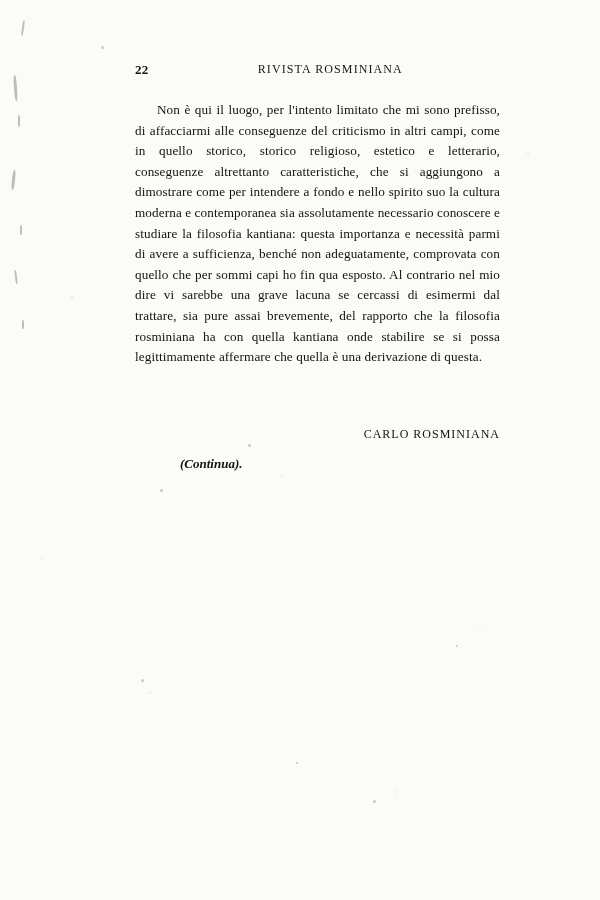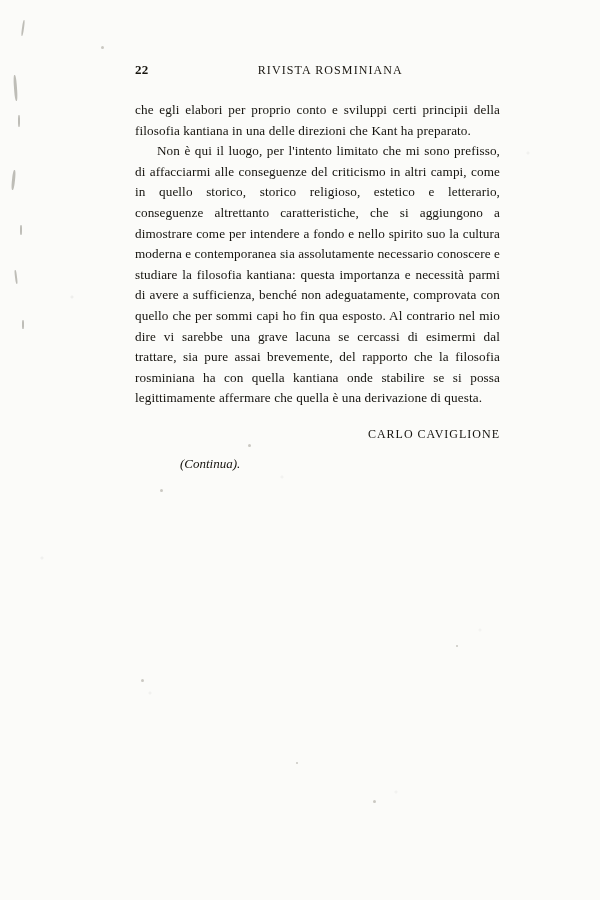--- a/index.html
+++ b/index.html
@@ -55,21 +55,21 @@
     top: 0;
     width: 600px;
     height: 900px;
   }
   .header {
     position: absolute;
     top: 62px;
     left: 135px;
     width: 380px;
     display: flex;
-    align-items: center;
+    align-items: flex-start;
     gap: 15px;
   }
   .folio {
     font-weight: bold;
     font-size: 13px;
     color: #17150f;
     letter-spacing: .3px;
   }
   .running-title {
     flex: 1;
@@ -110,21 +110,21 @@
   .continua {
     position: absolute;
     top: 456px;
     left: 180px;
     font-size: 13px;
     font-style: italic;
     color: #14120d;
   }
   .continua b {
     font-style: italic;
-    font-weight: normal;
+    font-weight: bold;
   }
   .speck {
     position: absolute;
     background: #9a958c;
     border-radius: 50%;
     opacity: .5;
     pointer-events: none;
   }
 </style>
 </head>
@@ -151,24 +151,23 @@
   <span class="speck" style="left:296px; top:762px; width:2px; height:2px;"></span>
 
   <div class="content">
 
     <div class="header">
       <span class="folio">22</span>
       <span class="running-title">RIVISTA ROSMINIANA</span>
     </div>
 
     <div class="body-text">
-      <p>che egli elabori per proprio conto e sviluppi certi principii della filosofia kantiana in una delle direzioni che Kant ha preparato.</p>
       <p class="indented">Non è qui il luogo, per l'intento limitato che mi sono prefisso, di affacciarmi alle conseguenze del criticismo in altri campi, come in quello storico, storico religioso, estetico e letterario, conseguenze altrettanto caratteristiche, che si aggiungono a dimostrare come per intendere a fondo e nello spirito suo la cultura moderna e contemporanea sia assolutamente necessario conoscere e studiare la filosofia kantiana: questa importanza e necessità parmi di avere a sufficienza, benché non adeguatamente, comprovata con quello che per sommi capi ho fin qua esposto. Al contrario nel mio dire vi sarebbe una grave lacuna se cercassi di esimermi dal trattare, sia pure assai brevemente, del rapporto che la filosofia rosminiana ha con quella kantiana onde stabilire se si possa legittimamente affermare che quella è una derivazione di questa.</p>
     </div>
 
-    <div class="signature">CARLO CAVIGLIONE</div>
+    <div class="signature">CARLO ROSMINIANA</div>
 
     <div class="continua">
       <b>(Continua).</b>
     </div>
 
   </div>
 </div>
 
 </body></html>

